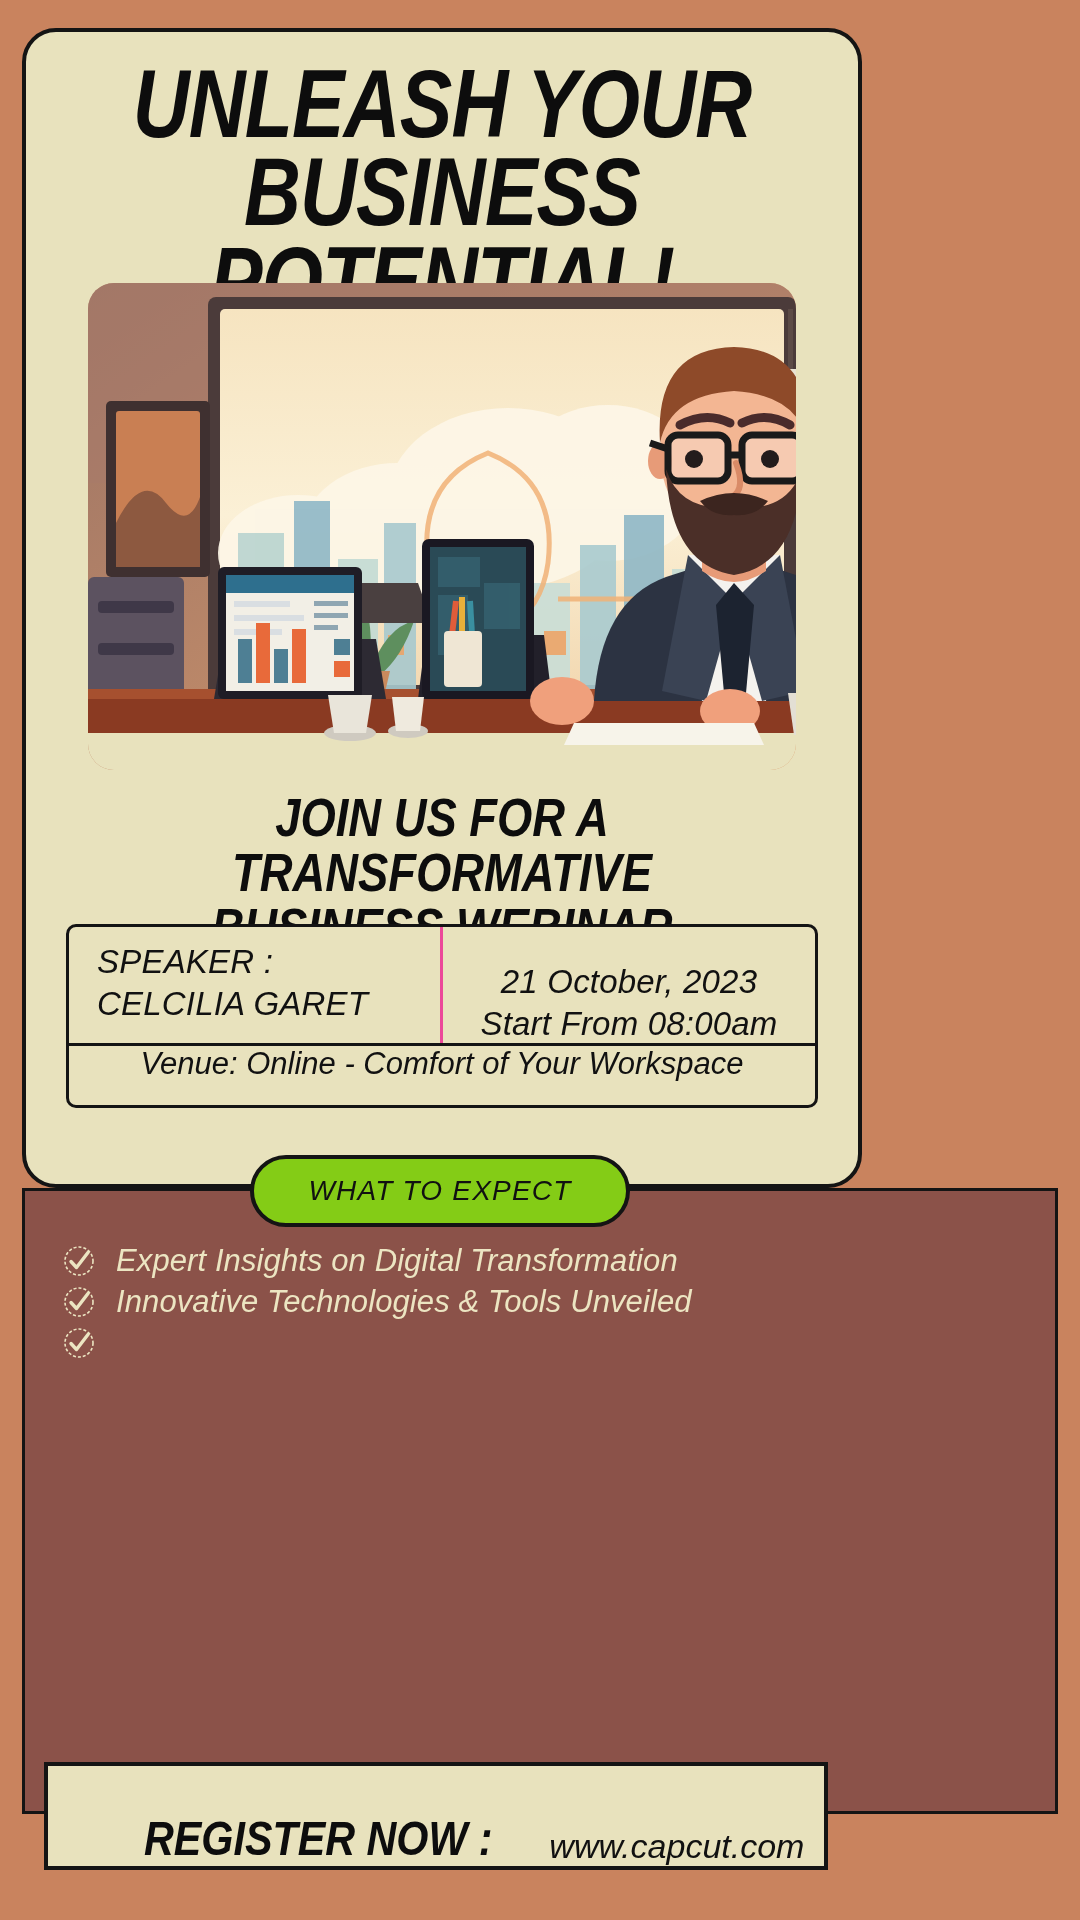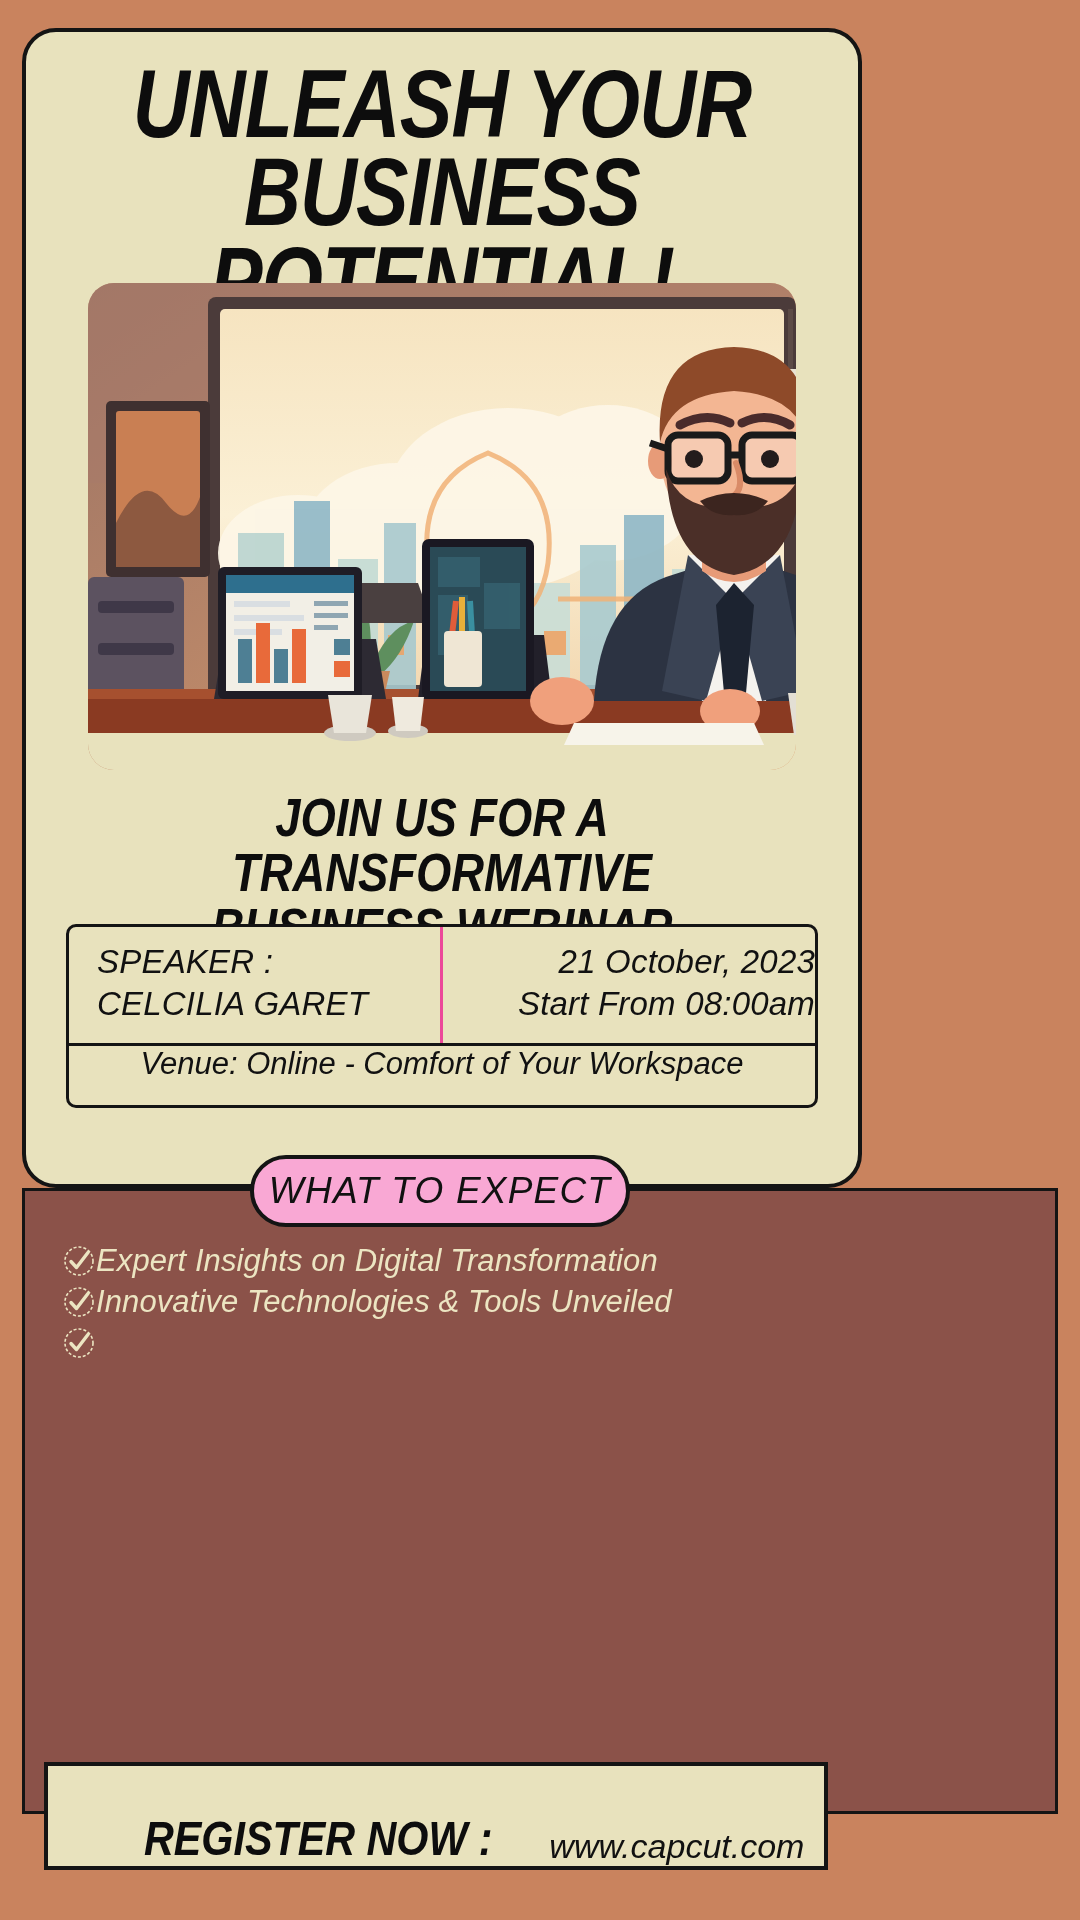--- a/index.html
+++ b/index.html
@@ -94,60 +94,62 @@
   }
   .info-top { display:flex; height:116px; }
   .info-cell-left {
     flex:0 0 374px;
     border-right:3px solid #ec4899;
     padding:14px 17px 0 28px;
   }
   .info-cell-right {
     flex:1;
     padding:14px 0 0 0;
-    text-align:right;
+    text-align:center;
+    margin-top:20px;
   }
   .info-line {
     font-size:33px;
     line-height:1.28;
     color:#111;
     letter-spacing:0.2px;
   }
   .info-bottom {
     border-top:3px solid #141414;
     height:62px;
     display:flex; justify-content:center;
     font-size:31px;
     color:#111;
   }
 
   
   .pill {
     position:absolute;
     left:250px; top:1155px;
     width:380px; height:72px;
-    background:#f9a8d4;
+    background:#84cc16;
     border:4px solid #141414;
     border-radius:40px;
     display:flex; align-items:center; justify-content:center;
-    font-size:37px;
+    font-size:28px;
     letter-spacing:1.2px;
     color:#111;
     z-index:5;
   }
 
   
   .bullets {
     position:absolute;
     left:62px; top:1240px;
     width:960px;
   }
   .bullet {
     display:flex;
     align-items:center;
+    gap:20px;
     height:41px;
     margin-bottom:0px;
     padding-top:0px;
   }
   .bullet + .bullet { margin-top:0px; }
   .check-icon { flex:0 0 34px; width:34px; height:34px; }
   .bullet-text {
     font-size:31px;
     color:#ece5c2;
     letter-spacing:0.1px;

